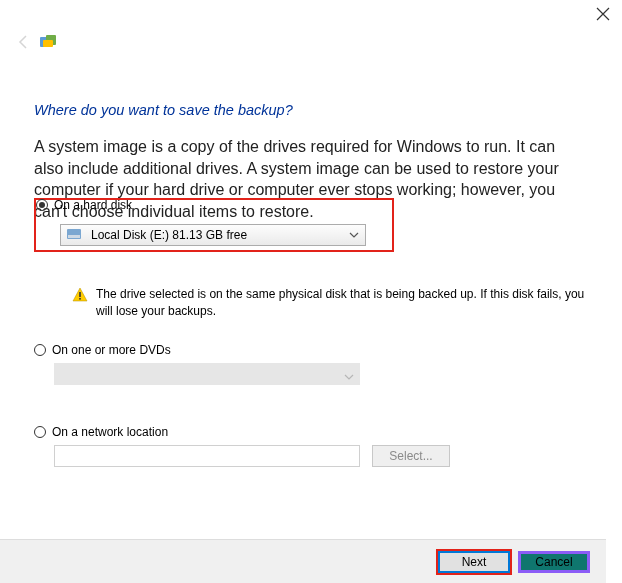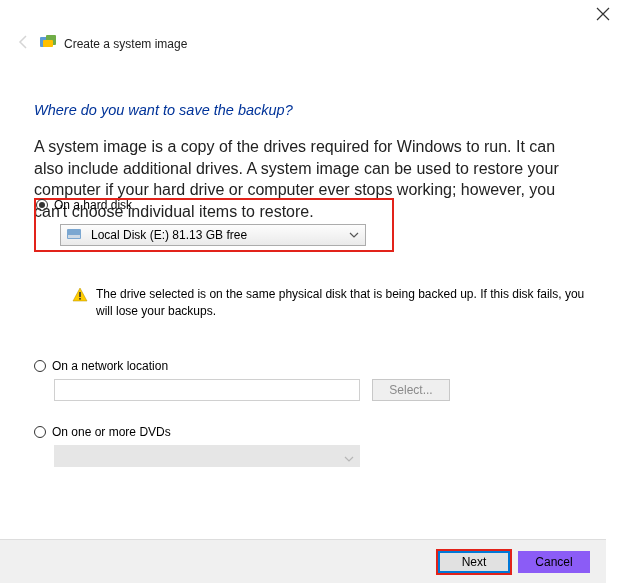--- a/index.html
+++ b/index.html
@@ -21,21 +21,21 @@
   .disk-icon { width: 14px; height: 10px; }
   .combo-chevron { position: absolute; right: 6px; top: 4px; }
   .warn-row { display: flex; gap: 8px; margin-left: 38px; margin-top: 10px; font-size: 12px; line-height: 1.35; }
   .warn-icon { width: 16px; height: 16px; flex-shrink: 0; margin-top: 1px; }
   .dvd-list { width: 306px; height: 22px; background: #e6e6e6; margin-left: 20px; position: relative; }
   .dvd-list .chev { position: absolute; right: 6px; top: 5px; opacity: 0.5; }
   .net-row { display: flex; gap: 12px; margin-left: 20px; align-items: center; }
   .net-input { width: 306px; height: 22px; border: 1px solid #d0d0d0; background: #fff; font-size: 12px; padding: 0 4px; }
   .select-btn { width: 78px; height: 22px; background: #efefef; border: 1px solid #c8c8c8; color: #8a8a8a; font-size: 12px; }
   .footer { position: absolute; bottom: 0; left: 0; right: 16px; height: 44px; background: #f0f0f0; border-top: 1px solid #ddd; display: flex; justify-content: flex-end; align-items: center; gap: 8px; padding-right: 16px; }
-  .btn { width: 72px; height: 22px; font-size: 12px; background: #8b5cf6; border: 3px solid #8b5cf6; display: flex; align-items: center; justify-content: center; }
+  .btn { width: 72px; height: 22px; font-size: 12px; background: #0f766e; border: 3px solid #8b5cf6; display: flex; align-items: center; justify-content: center; }
   .btn.primary { border: 2px solid #0078d7; background: #e1e1e1; }
   .hl-red { outline: 2px solid #e2231a; outline-offset: 0; }
   .hl-combo-wrap { padding: 10px 8px 4px 0; margin-left: 0; border: 2px solid #e2231a; width: 360px; position: relative; top: -24px; padding-top: 24px; padding-left: 4px; }
 </style>
 </head>
 <body>
 
 <div class="titlebar">
   <span>
     <svg class="close-x" viewBox="0 0 14 14">
@@ -50,21 +50,20 @@
         <path d="M10 2 L4 8 L10 14" stroke="#888" stroke-width="1.5" fill="none"></path>
       </svg>
   </span>
   <span>
     <svg class="app-icon" viewBox="0 0 16 16">
         <rect x="0" y="3" width="10" height="10" fill="#5b9bd5" rx="1"></rect>
         <rect x="6" y="1" width="10" height="10" fill="#70ad47" rx="1"></rect>
         <rect x="3" y="6" width="10" height="7" fill="#ffc000" rx="1"></rect>
       </svg>
   </span>
-  <span class="crumb">Create a system image</span>
 </div>
 
 <div class="content">
   <div class="heading">Where do you want to save the backup?</div>
   <div class="desc">A system image is a copy of the drives required for Windows to run. It can also include additional drives. A system image can be used to restore your computer if your hard drive or computer ever stops working; however, you can't choose individual items to restore.</div>
 
   <div class="option-block" style="position:relative;">
     <div class="hl-combo-wrap">
       <div class="radio-row" style="position:absolute; top:-2px; left:0;">
         <span class="radio checked"></span>
@@ -90,42 +89,42 @@
         <svg class="warn-icon" viewBox="0 0 16 16">
             <path d="M8 1 L15 14 L1 14 Z" fill="#ffcc00" stroke="#b38f00" stroke-width="0.5"></path>
             <rect x="7.2" y="5" width="1.6" height="5" fill="#333"></rect>
             <rect x="7.2" y="11" width="1.6" height="1.6" fill="#333"></rect>
           </svg>
       </span>
       <span>The drive selected is on the same physical disk that is being backed up. If this disk fails, you will lose your backups.</span>
     </div>
   </div>
 
-  <div class="option-block" style="margin-top:40px;">
-    <div class="radio-row">
-      <span class="radio"></span>
-      <span>On a network location</span>
-    </div>
-    <div class="net-row">
-      <input class="net-input" value="" style="">
-      <button class="select-btn" disabled="">Select...</button>
-    </div>
-  </div>
-
   <div class="option-block">
     <div class="radio-row">
       <span class="radio"></span>
       <span>On one or more DVDs</span>
     </div>
     <div class="dvd-list">
       <span class="chev">
         <svg width="10" height="10" viewBox="0 0 10 10">
             <path d="M1 3 L5 7 L9 3" stroke="#888" stroke-width="1.2" fill="none"></path>
           </svg>
       </span>
     </div>
   </div>
+
+  <div class="option-block" style="margin-top:40px;">
+    <div class="radio-row">
+      <span class="radio"></span>
+      <span>On a network location</span>
+    </div>
+    <div class="net-row">
+      <input class="net-input" value="" style="">
+      <button class="select-btn" disabled="">Select...</button>
+    </div>
+  </div>
 </div>
 
 <div class="footer">
   <div class="btn primary hl-red">Next</div>
   <div class="btn">Cancel</div>
 </div>
 
 </body></html>

